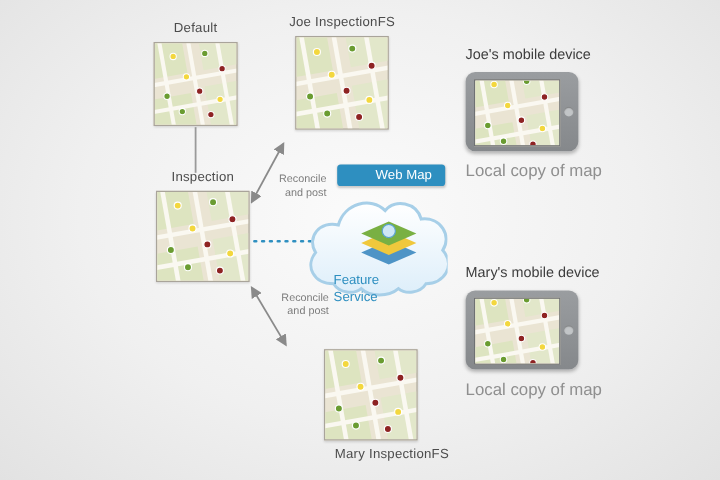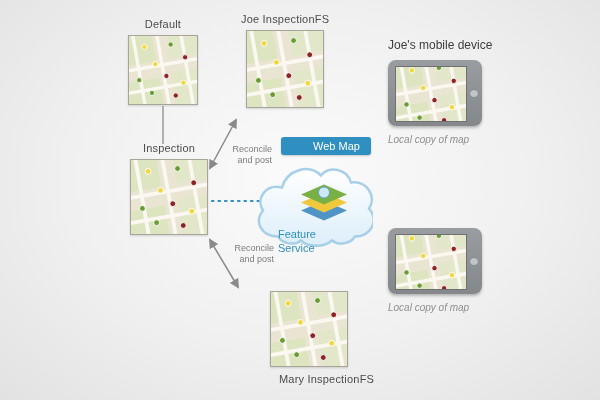--- a/index.html
+++ b/index.html
@@ -48,21 +48,21 @@
   .device-screen{
     position:absolute;left:7px;top:6px;width:70px;height:54px;
     border:1px solid #6e7173;background:#eae4d3;overflow:hidden;
   }
   .device-screen svg{display:block;}
   .device-button{
     position:absolute;right:4px;top:50%;margin-top:-4px;
     width:8px;height:8px;border-radius:50%;
     background:#c2c5c7;box-shadow:inset 0 1px 1px rgba(0,0,0,.35);
   }
-  .device-caption{font-size:10px;color:#8f8f8f;margin-top:8px;white-space:nowrap;font-style:italic;}
+  .device-caption{font-size:14px;color:#8f8f8f;margin-top:8px;white-space:nowrap;}
 </style>
 </head>
 <body>
 
 <div class="stage">
 
   <svg width="0" height="0" style="position:absolute" aria-hidden="true">
     <defs>
       <symbol id="minimap" viewBox="0 0 80 80" preserveAspectRatio="xMidYMid slice">
         <rect width="80" height="80" fill="#eae4d3"></rect>
@@ -172,20 +172,21 @@
         <svg width="70" height="54">
             <use href="#minimap"></use>
           </svg>
       </div>
       <span class="device-button"></span>
     </div>
     <div class="device-caption">Local copy of map</div>
   </div>
 
   <div class="device-group" style="left:388px;top:220px;">
+    <div class="device-title">Mary's mobile device</div>
     <div class="device">
       <div class="device-screen">
         <svg width="70" height="54">
             <use href="#minimap"></use>
           </svg>
       </div>
       <span class="device-button"></span>
     </div>
     <div class="device-caption">Local copy of map</div>
   </div>

